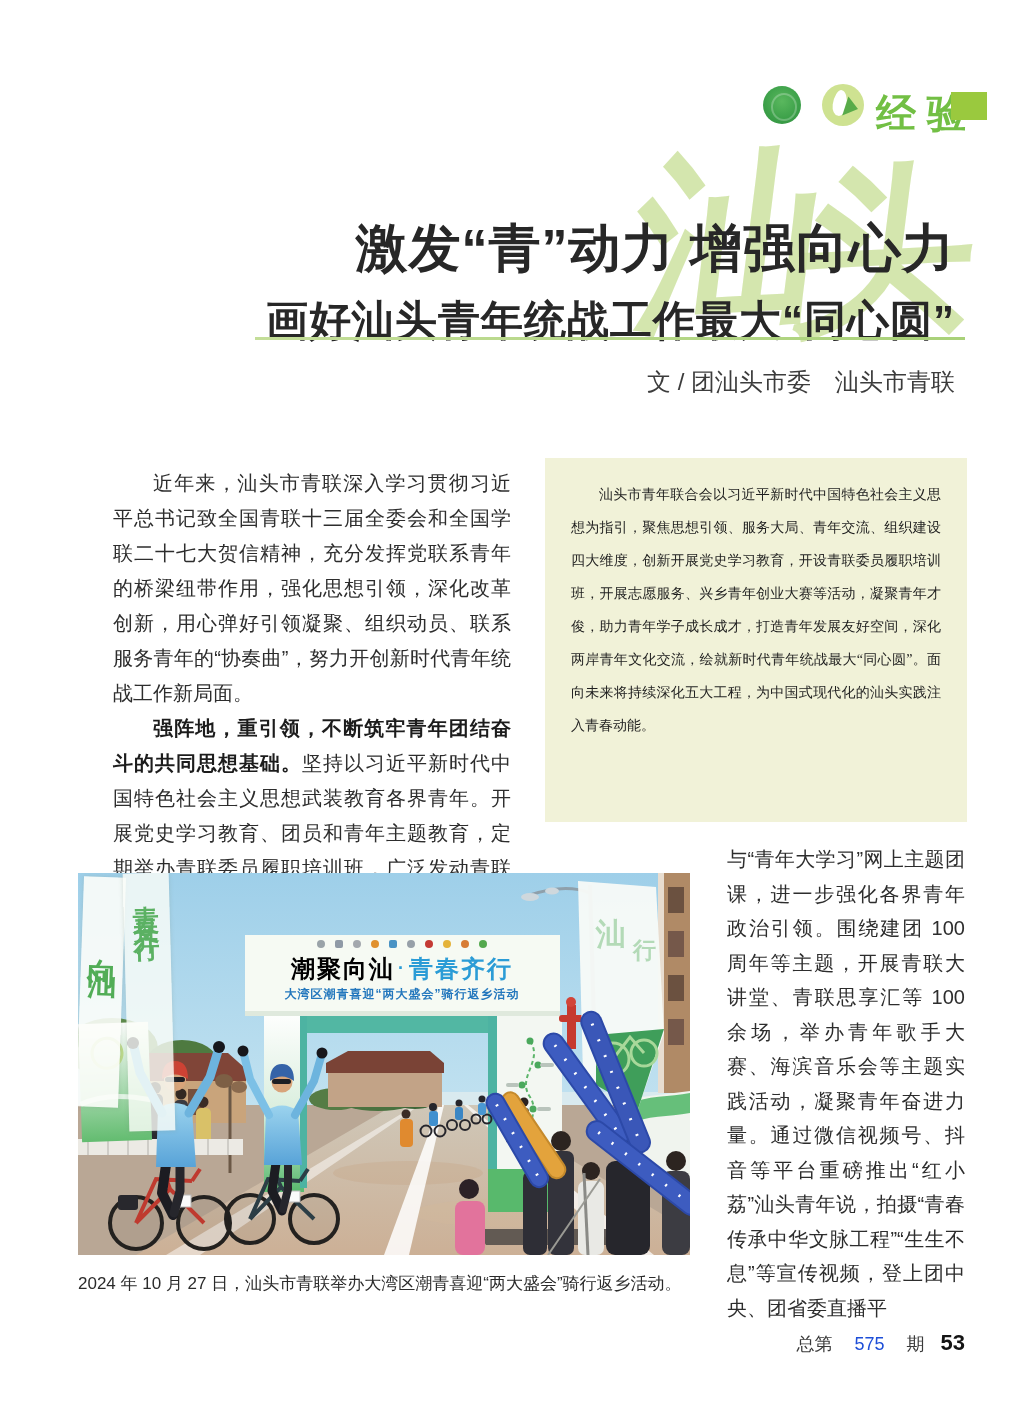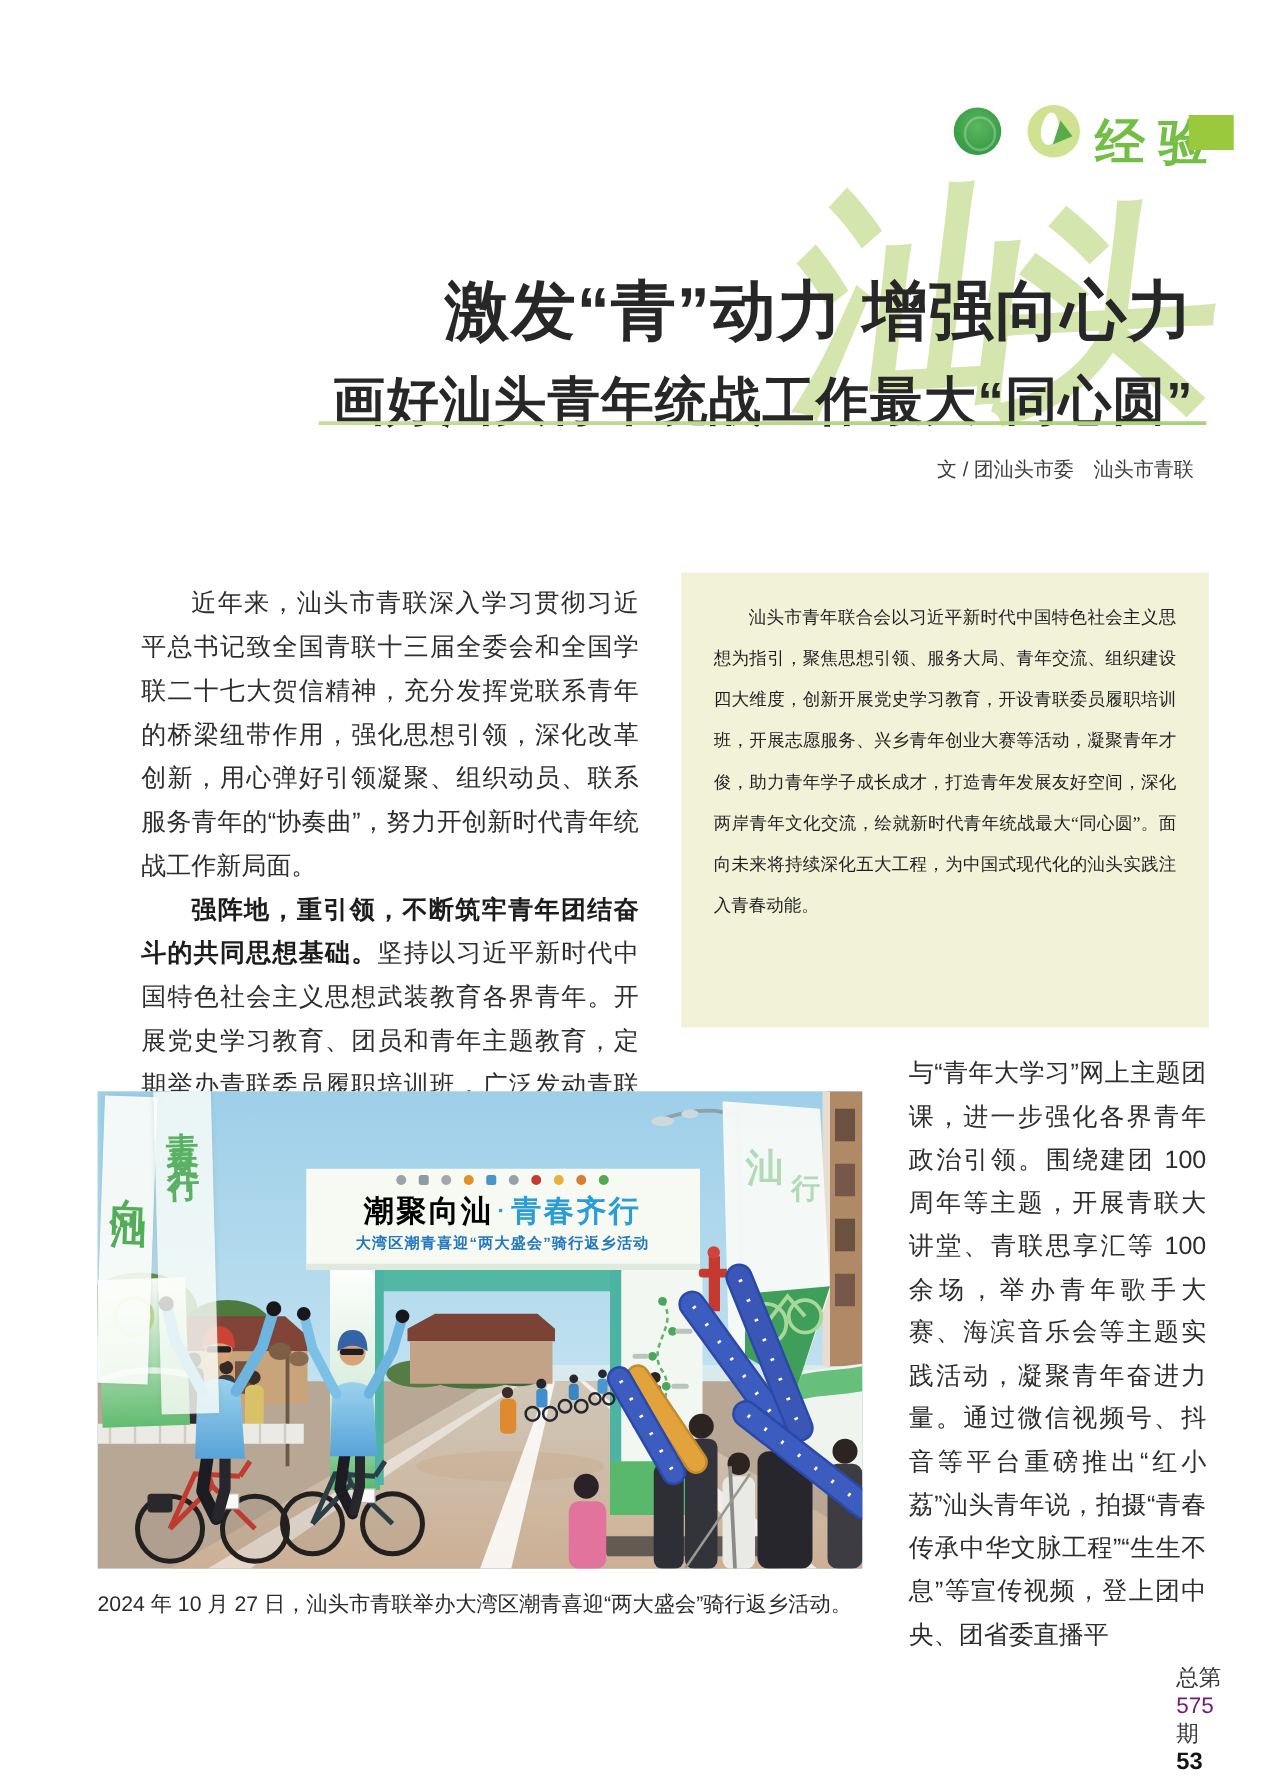--- a/index.html
+++ b/index.html
@@ -19,21 +19,21 @@
   .h-square{left:951px;top:92px;width:36px;height:28px;background:#9ac93e;}
 
   
   .wm{font-weight:bold;color:#cde2a0;opacity:.85;transform:skewX(-10deg) rotate(-3deg);z-index:1;line-height:1;}
   .wm1{left:638px;top:146px;font-size:186px;}
   .wm2{left:796px;top:160px;font-size:180px;}
   .title{right:62px;top:214px;text-align:right;font-weight:bold;color:#272727;z-index:2;}
   .t1{font-size:52px;letter-spacing:1px;margin-bottom:9px;}
   .t2{font-size:42px;letter-spacing:1px;}
   .rule{left:255px;top:337px;width:710px;height:3px;background:linear-gradient(to right,#c4de99,#a9d179);z-index:2;}
-  .byline{right:62px;top:366px;font-size:16px;color:#3c3c3c;z-index:2;}
+  .byline{right:62px;top:366px;font-size:24px;color:#3c3c3c;z-index:2;}
 
   
   .leftcol{left:113px;top:466px;width:398px;font-size:20px;line-height:35px;color:#2d2d2d;
            text-align:justify;z-index:2;}
   .leftcol p{margin:0;text-indent:2em;}
   .leftcol b{color:#1c1c1c;}
   .hbox{left:545px;top:458px;width:422px;height:364px;background:#f1f2d8;box-sizing:border-box;
         padding:20px 26px 0 26px;z-index:2;}
   .hbox p{margin:0;font-family:"Liberation Serif","DejaVu Serif",serif;font-size:14px;line-height:33px;
         color:#1f1f1f;text-indent:2em;text-align:justify;}
@@ -69,23 +69,23 @@
   .flag1 span{font-size:30px;color:#52ad57;letter-spacing:8px;padding-top:58px;}
   .flag2{left:48px;top:0px;width:46px;height:258px;transform:rotate(-1.5deg);background:rgba(250,252,248,.82);}
   .flag2 span{font-size:26px;color:#5bb163;letter-spacing:10px;padding-top:12px;}
   .fr{position:absolute;font-weight:bold;color:rgba(125,193,132,.55);writing-mode:vertical-rl;text-orientation:upright;}
   .fra{left:512px;top:20px;font-size:30px;}
   .frb{left:552px;top:48px;font-size:23px;}
 
   .caption{left:78px;top:1272px;width:612px;text-align:left;font-size:17px;color:#2b2b2b;z-index:2;}
 
   
-  .footer{top:1330px;right:52px;font-size:18px;color:#3a3a3a;display:flex;align-items:baseline;z-index:2;flex-direction:column;}
-  .footer .issue{color:#701a75;margin:0 5px;}
-  .footer .pagenum{font-size:19px;font-weight:bold;color:#141414;margin-left:16px;}
+  .footer{top:1330px;right:52px;font-size:18px;color:#3a3a3a;display:flex;align-items:baseline;z-index:2;}
+  .footer .issue{color:#1d4ed8;margin:0 22px;}
+  .footer .pagenum{font-size:22px;font-weight:bold;color:#141414;margin-left:16px;}
 </style>
 </head>
 <body>
 
 <div class="page">
 
   <div class="abs h-circle1"></div>
   <div class="abs h-circle2">
     <span class="h-leaf"></span>
     <span class="h-tri"></span>

